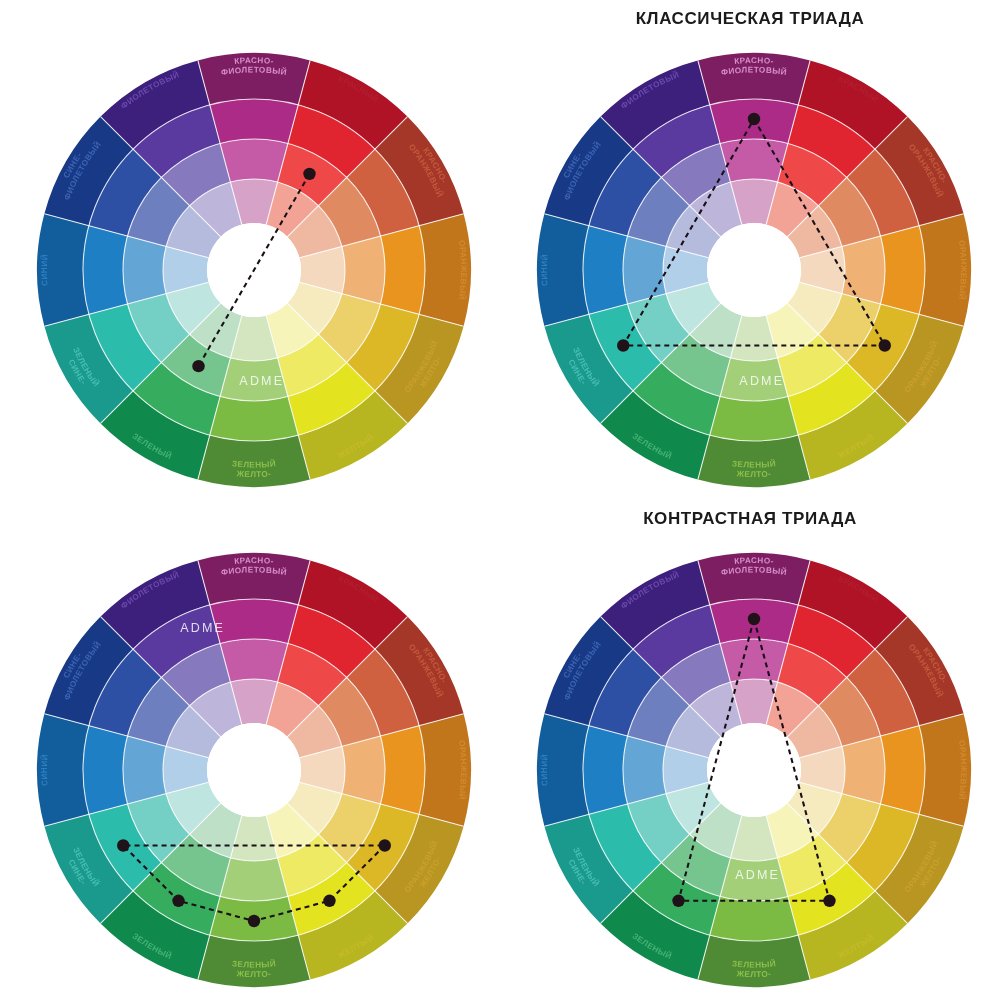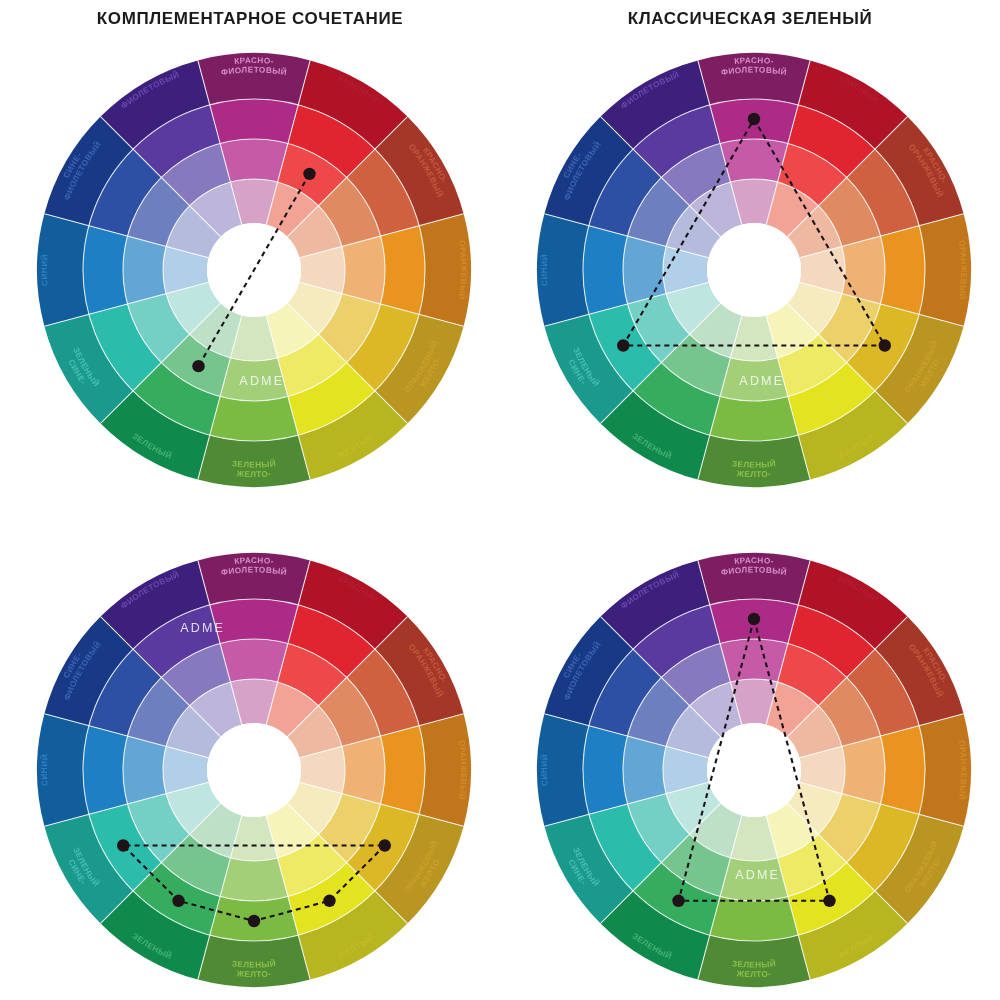--- a/index.html
+++ b/index.html
@@ -85,21 +85,20 @@
     letter-spacing: 2.2px;
     fill: #ffffff;
     opacity: 0.82;
   }
 </style>
 </head>
 <body>
 
 <div id="grid">
     <div class="panel">
-      <div class="panel-title">КОМПЛЕМЕНТАРНОЕ СОЧЕТАНИЕ</div>
       <div class="wheel-holder">
         <svg class="wheel" viewBox="0 0 500 500">
           <g>
             <path d="M 197.84 60.39 A 217 217 0 0 1 310.16 60.39 L 298.26 104.83 A 171 171 0 0 0 209.74 104.83 Z" fill="#7e1e62"></path>
             <path d="M 209.74 104.83 A 171 171 0 0 1 298.26 104.83 L 287.91 143.46 A 131 131 0 0 0 220.09 143.46 Z" fill="#ac2b86"></path>
             <path d="M 220.09 143.46 A 131 131 0 0 1 287.91 143.46 L 277.55 182.10 A 91 91 0 0 0 230.45 182.10 Z" fill="#c55ba7"></path>
             <path d="M 230.45 182.10 A 91 91 0 0 1 277.55 182.10 L 266.16 224.60 A 47 47 0 0 0 241.84 224.60 Z" fill="#d7a2c8"></path>
           </g>
           <g>
             <path d="M 310.16 60.39 A 217 217 0 0 1 407.44 116.56 L 374.92 149.08 A 171 171 0 0 0 298.26 104.83 Z" fill="#b01226"></path>
@@ -224,21 +223,21 @@
           <text x="261.81" y="381.73" class="adme-mark" text-anchor="middle" dominant-baseline="middle">ADME</text>
           <g>
             <path d="M 309.50 173.87 L 198.50 366.13" class="marker-line"></path>
             <circle cx="309.50" cy="173.87" r="6.2" class="marker-dot"></circle>
             <circle cx="198.50" cy="366.13" r="6.2" class="marker-dot"></circle>
           </g>
         </svg>
       </div>
     </div>
     <div class="panel">
-      <div class="panel-title">КЛАССИЧЕСКАЯ ЗЕЛЕНЫЙ</div>
+      <div class="panel-title">КЛАССИЧЕСКАЯ ТРИАДА</div>
       <div class="wheel-holder">
         <svg class="wheel" viewBox="0 0 500 500">
           <g>
             <path d="M 197.84 60.39 A 217 217 0 0 1 310.16 60.39 L 298.26 104.83 A 171 171 0 0 0 209.74 104.83 Z" fill="#7e1e62"></path>
             <path d="M 209.74 104.83 A 171 171 0 0 1 298.26 104.83 L 287.91 143.46 A 131 131 0 0 0 220.09 143.46 Z" fill="#ac2b86"></path>
             <path d="M 220.09 143.46 A 131 131 0 0 1 287.91 143.46 L 277.55 182.10 A 91 91 0 0 0 230.45 182.10 Z" fill="#c55ba7"></path>
             <path d="M 230.45 182.10 A 91 91 0 0 1 277.55 182.10 L 266.16 224.60 A 47 47 0 0 0 241.84 224.60 Z" fill="#d7a2c8"></path>
           </g>
           <g>
             <path d="M 310.16 60.39 A 217 217 0 0 1 407.44 116.56 L 374.92 149.08 A 171 171 0 0 0 298.26 104.83 Z" fill="#b01226"></path>
@@ -505,20 +504,21 @@
             <circle cx="384.77" cy="345.50" r="6.2" class="marker-dot"></circle>
             <circle cx="329.50" cy="400.77" r="6.2" class="marker-dot"></circle>
             <circle cx="254.00" cy="421.00" r="6.2" class="marker-dot"></circle>
             <circle cx="178.50" cy="400.77" r="6.2" class="marker-dot"></circle>
             <circle cx="123.23" cy="345.50" r="6.2" class="marker-dot"></circle>
           </g>
         </svg>
       </div>
     </div>
     <div class="panel">
+      <div class="panel-title">КОНТРАСТНАЯ ТРИАДА</div>
       <div class="wheel-holder">
         <svg class="wheel" viewBox="0 0 500 500">
           <g>
             <path d="M 197.84 60.39 A 217 217 0 0 1 310.16 60.39 L 298.26 104.83 A 171 171 0 0 0 209.74 104.83 Z" fill="#7e1e62"></path>
             <path d="M 209.74 104.83 A 171 171 0 0 1 298.26 104.83 L 287.91 143.46 A 131 131 0 0 0 220.09 143.46 Z" fill="#ac2b86"></path>
             <path d="M 220.09 143.46 A 131 131 0 0 1 287.91 143.46 L 277.55 182.10 A 91 91 0 0 0 230.45 182.10 Z" fill="#c55ba7"></path>
             <path d="M 230.45 182.10 A 91 91 0 0 1 277.55 182.10 L 266.16 224.60 A 47 47 0 0 0 241.84 224.60 Z" fill="#d7a2c8"></path>
           </g>
           <g>
             <path d="M 310.16 60.39 A 217 217 0 0 1 407.44 116.56 L 374.92 149.08 A 171 171 0 0 0 298.26 104.83 Z" fill="#b01226"></path>

